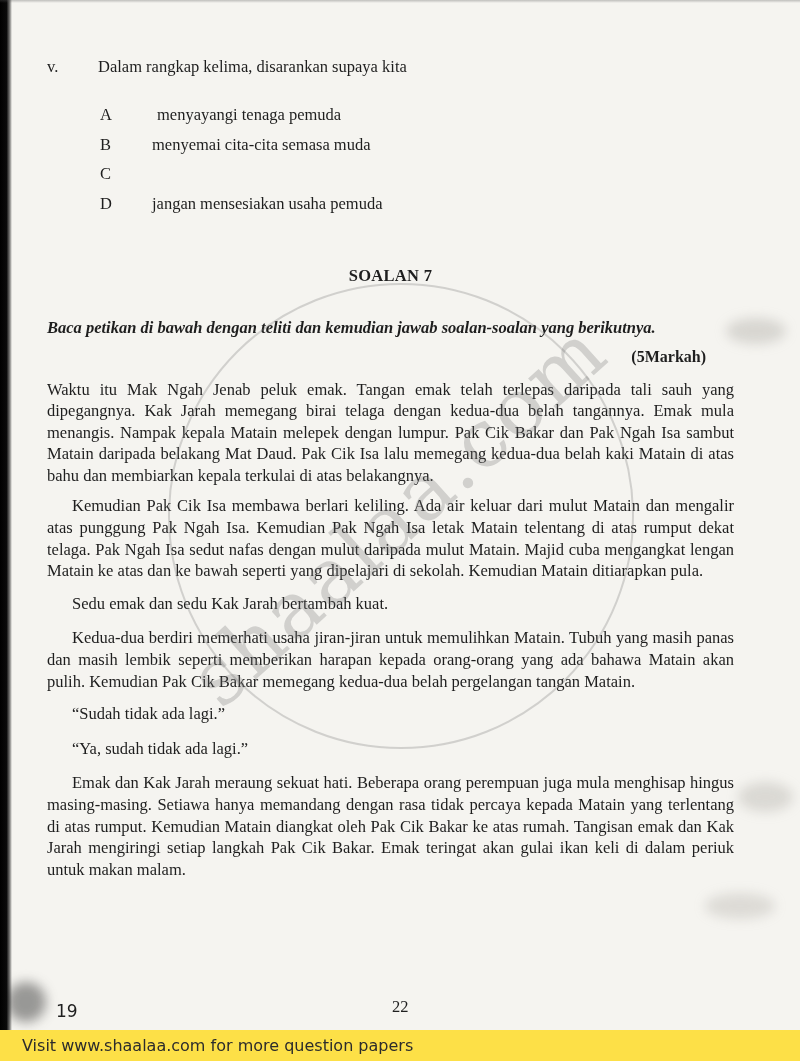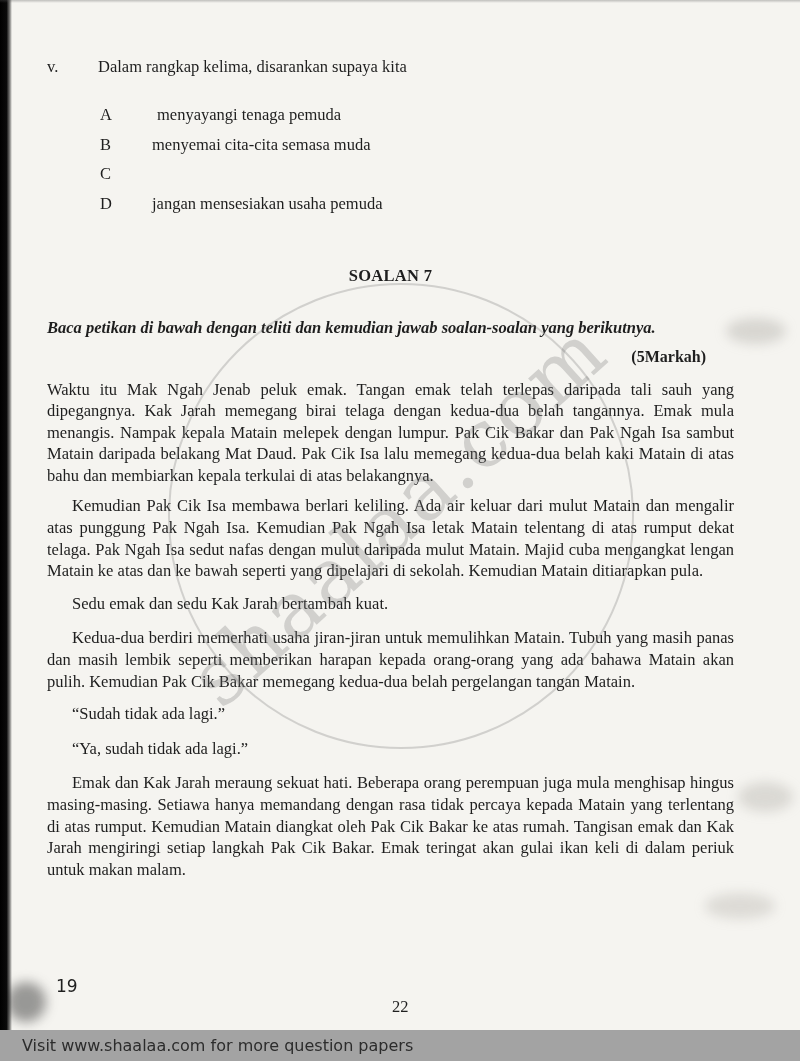--- a/index.html
+++ b/index.html
@@ -88,32 +88,32 @@
     font-size: 16.5px;
     line-height: 21.6px;
   }
   .justify { text-align: justify; }
   .indent { text-indent: 25px; }
   .first-para { margin-top: 13px; }
   .quote-para { margin-top: 11px; margin-bottom: 13px; }
 
   
   .page-num-left {
-    position: absolute; left: 56px; top: 976px;
+    position: absolute; left: 56px; top: 1001px;
     font-family: "DejaVu Sans", sans-serif;
     font-size: 17px; color: #1f1f1f; z-index: 5;
   }
   .page-num-center {
     position: absolute; left: 392px; top: 997px;
     font-size: 16.5px; color: #1f1f1f; z-index: 5;
   }
   .footer-bar {
     position: absolute; left: 0; bottom: 0;
     width: 100%; height: 31px;
-    background: #a3a3a3; z-index: 6;
+    background: #fde047; z-index: 6;
     display: flex; align-items: center;
     padding-left: 22px; box-sizing: border-box;
   }
   .footer-bar .visit-text {
     font-family: "DejaVu Sans", sans-serif;
     font-size: 16px; color: #2c2c2c;
   }
 </style>
 </head>
 <body>

